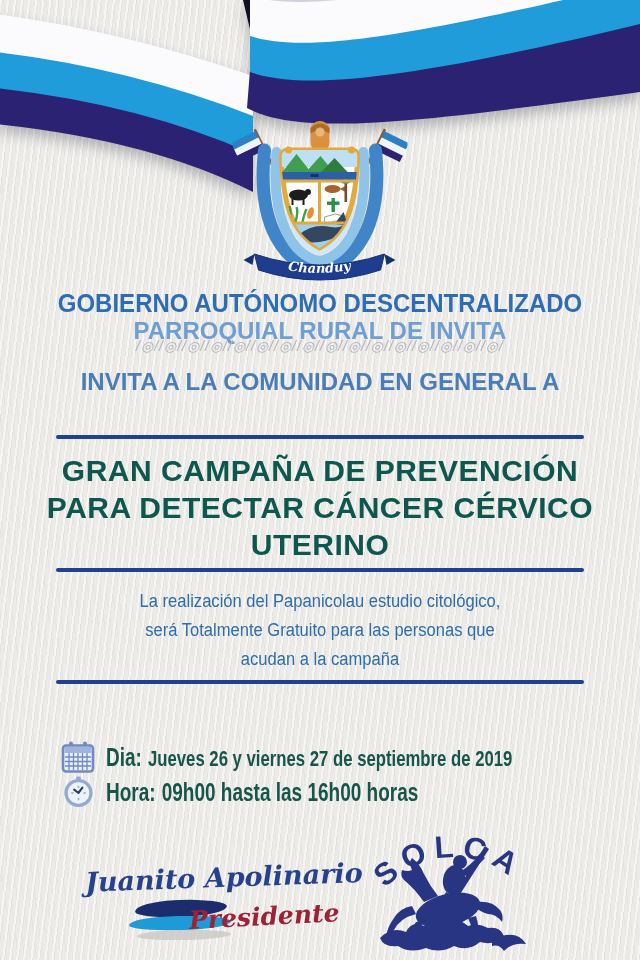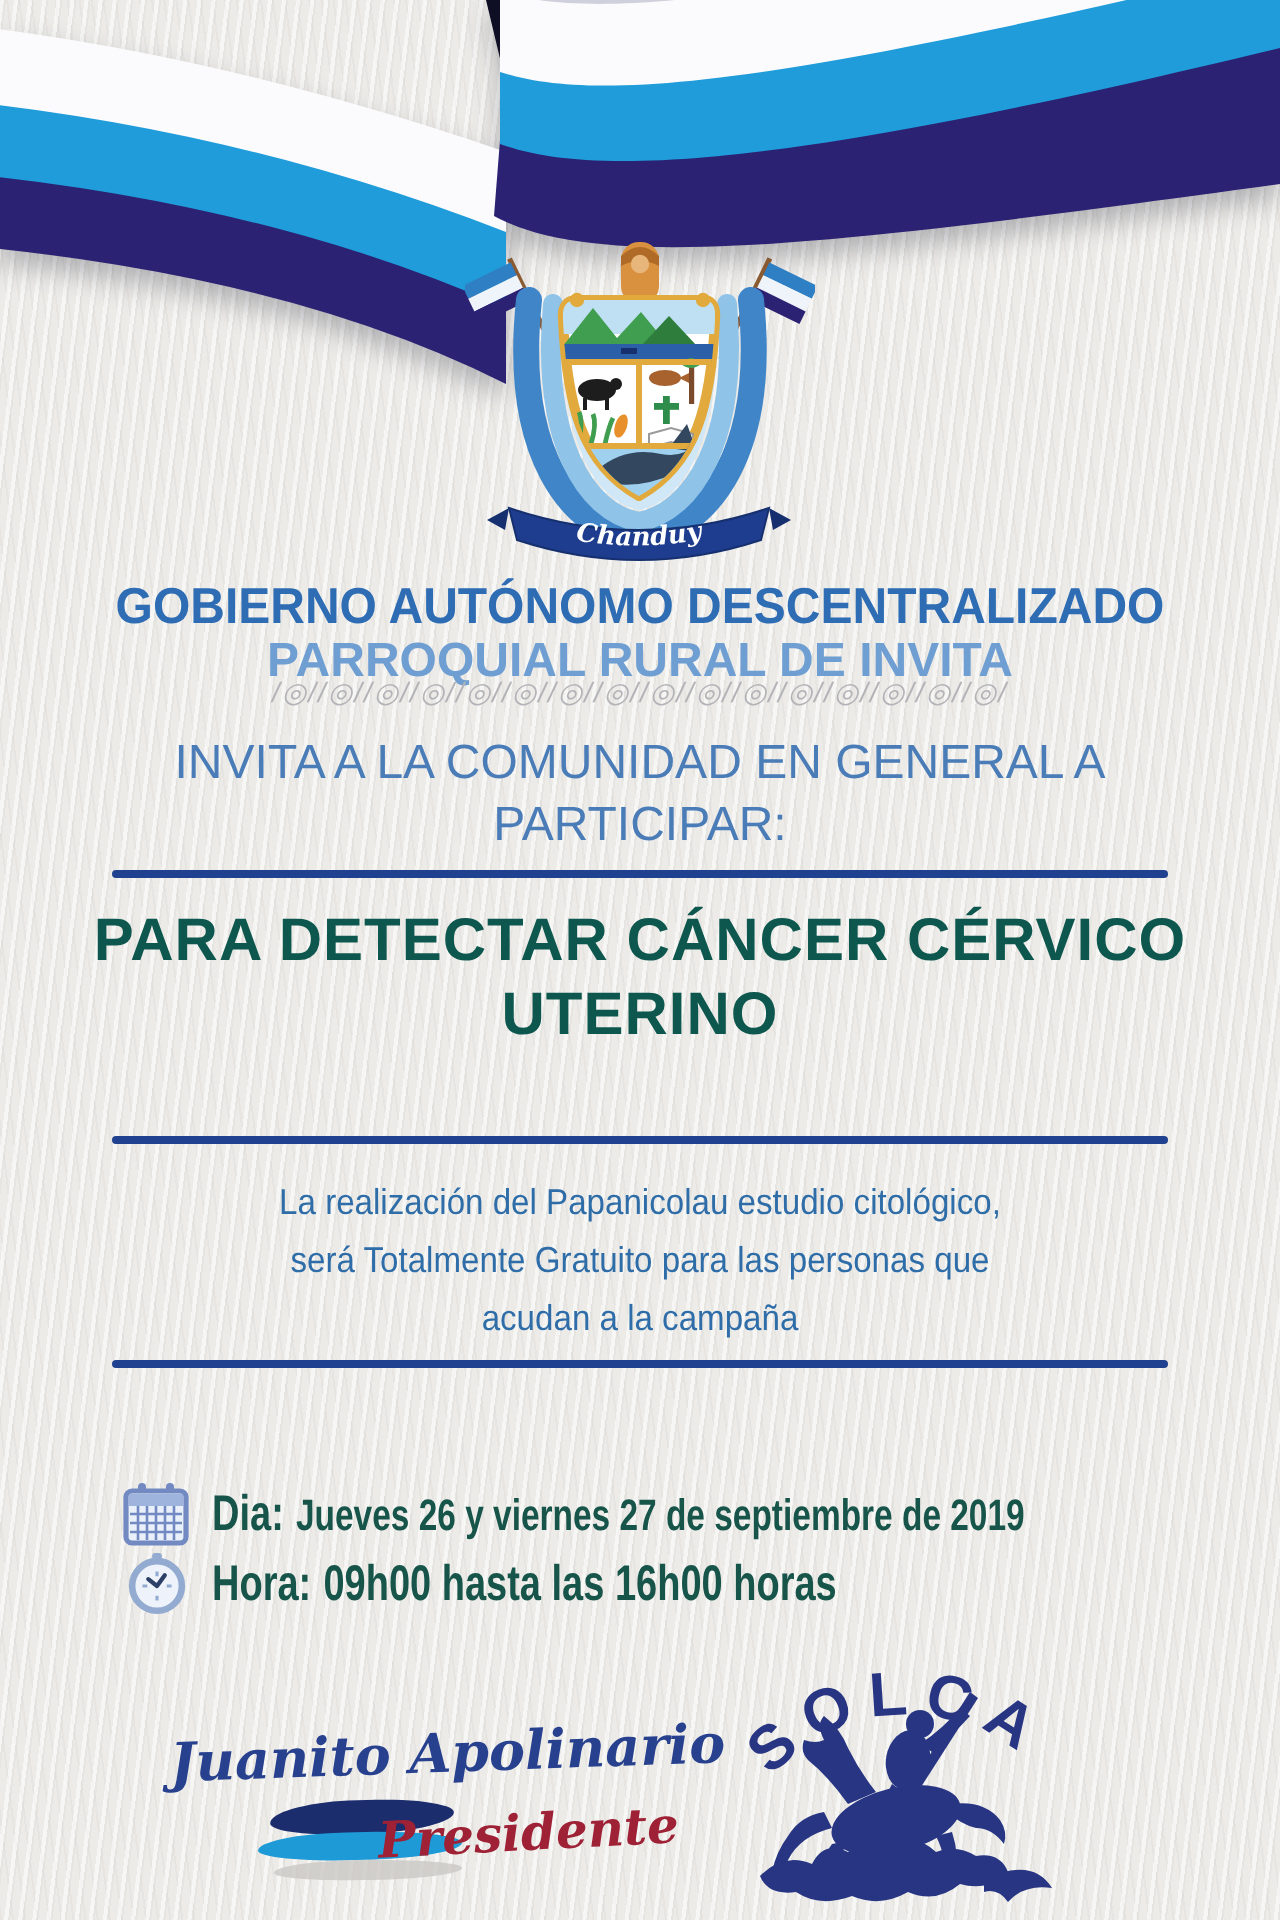--- a/index.html
+++ b/index.html
@@ -16,21 +16,21 @@
   .nowrap{white-space:nowrap;}
 
   
   .ribbon-svg{top:0;left:0;filter:drop-shadow(0 7px 7px rgba(20,20,40,.28));}
 
   
   .org-line1{top:290px;font-size:24px;font-weight:bold;color:#2e6cb4;transform:scaleY(1.05);}
   .org-line2{top:317px;font-size:24px;font-weight:bold;color:#6f9fd2;}
   .wave-divider{top:338px;font-size:14px;letter-spacing:1px;color:#b3b3b8;font-style:italic;}
 
-  .invite{top:366px;font-size:24px;font-weight:400;color:#4a7cb8;line-height:31px;}
+  .invite{top:366px;font-size:24px;font-weight:700;color:#4a7cb8;line-height:31px;}
 
   .rule{left:56px;width:528px;height:4px;background:#20418f;border-radius:2px;}
   .rule1{top:435px;}
   .rule2{top:568px;}
   .rule3{top:680px;}
 
   .main-title{top:452px;font-size:30px;font-weight:bold;color:#0e574e;line-height:37px;letter-spacing:.5px;}
 
   .description{top:587px;font-size:18px;font-weight:500;color:#2e6da8;line-height:29px;}
   .description .desc-line{transform:scaleX(.92);transform-origin:center;}
@@ -169,26 +169,26 @@
       </text>
     </g>
   </svg>
 
   <div class="abs center-col org-line1 nowrap">GOBIERNO AUTÓNOMO DESCENTRALIZADO</div>
   <div class="abs center-col org-line2 nowrap">PARROQUIAL RURAL DE INVITA</div>
   <div class="abs center-col wave-divider nowrap">/◎//◎//◎//◎//◎//◎//◎//◎//◎//◎//◎//◎//◎//◎//◎//◎/</div>
 
   <div class="abs center-col invite">
     <div class="nowrap">INVITA A LA COMUNIDAD EN GENERAL A</div>
-    <div class="nowrap">PARTICIPAR:</div>
   </div>
 
   <div class="abs rule rule1"></div>
 
   <div class="abs center-col main-title">
+    <div class="nowrap">GRAN CAMPAÑA DE PREVENCIÓN</div>
     <div class="nowrap">PARA DETECTAR CÁNCER CÉRVICO</div>
     <div class="nowrap">UTERINO</div>
   </div>
 
   <div class="abs rule rule2"></div>
 
   <div class="abs center-col description">
     <div class="desc-line nowrap">La realización del Papanicolau estudio citológico,</div>
     <div class="desc-line nowrap">será Totalmente Gratuito para las personas que</div>
     <div class="desc-line nowrap">acudan a la campaña</div>

